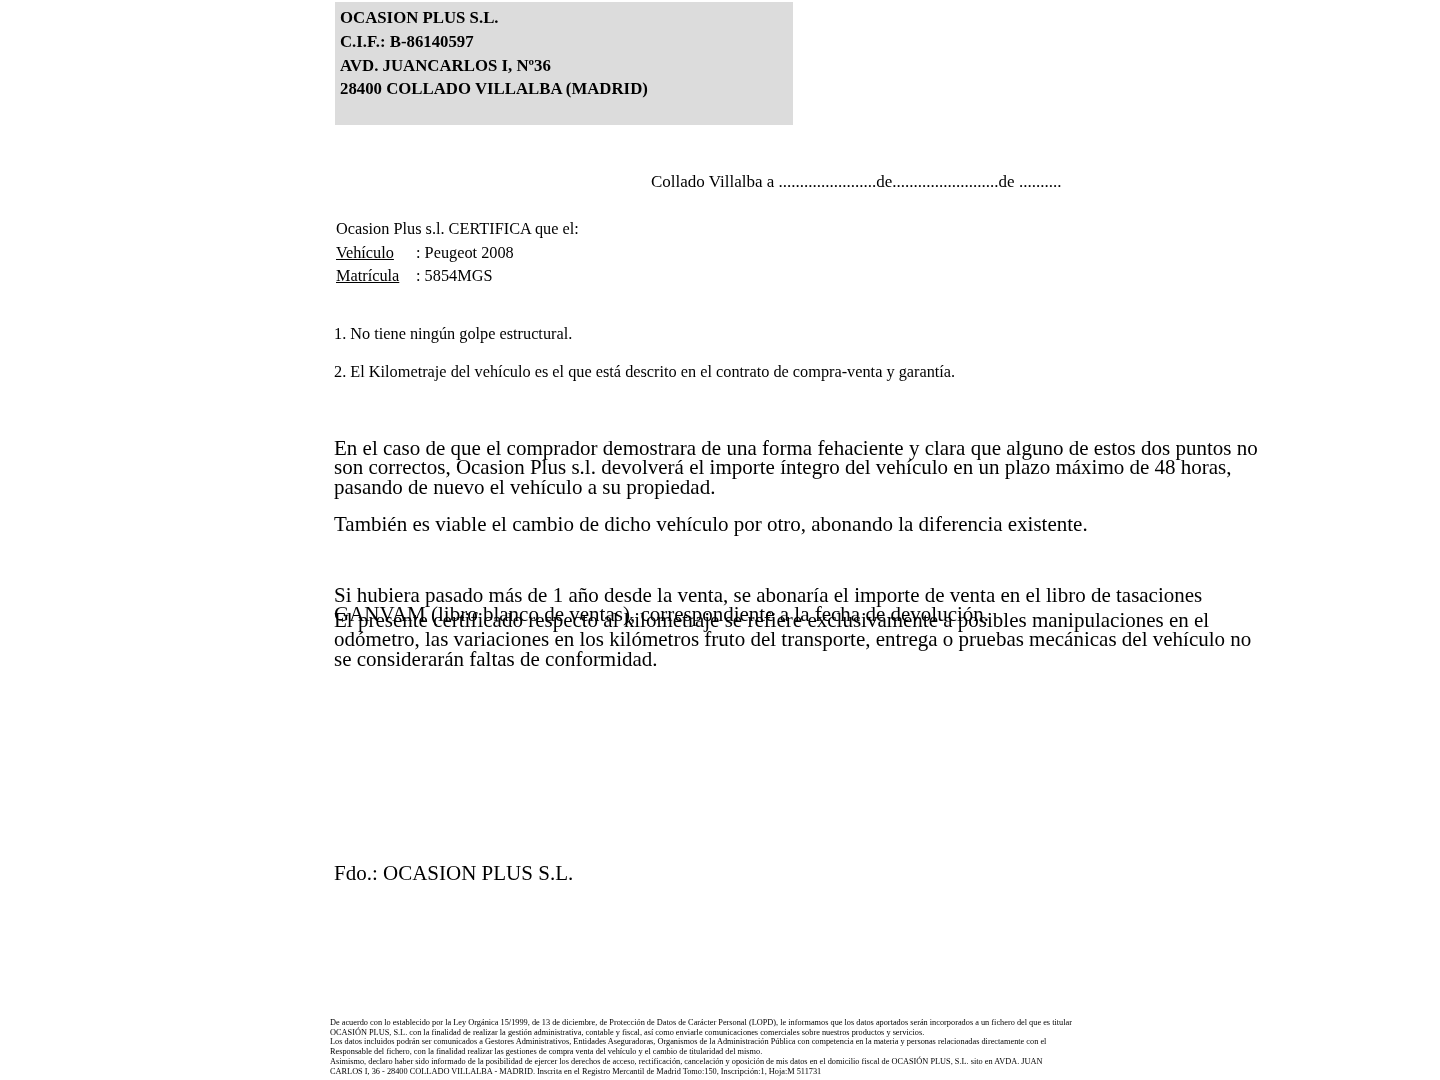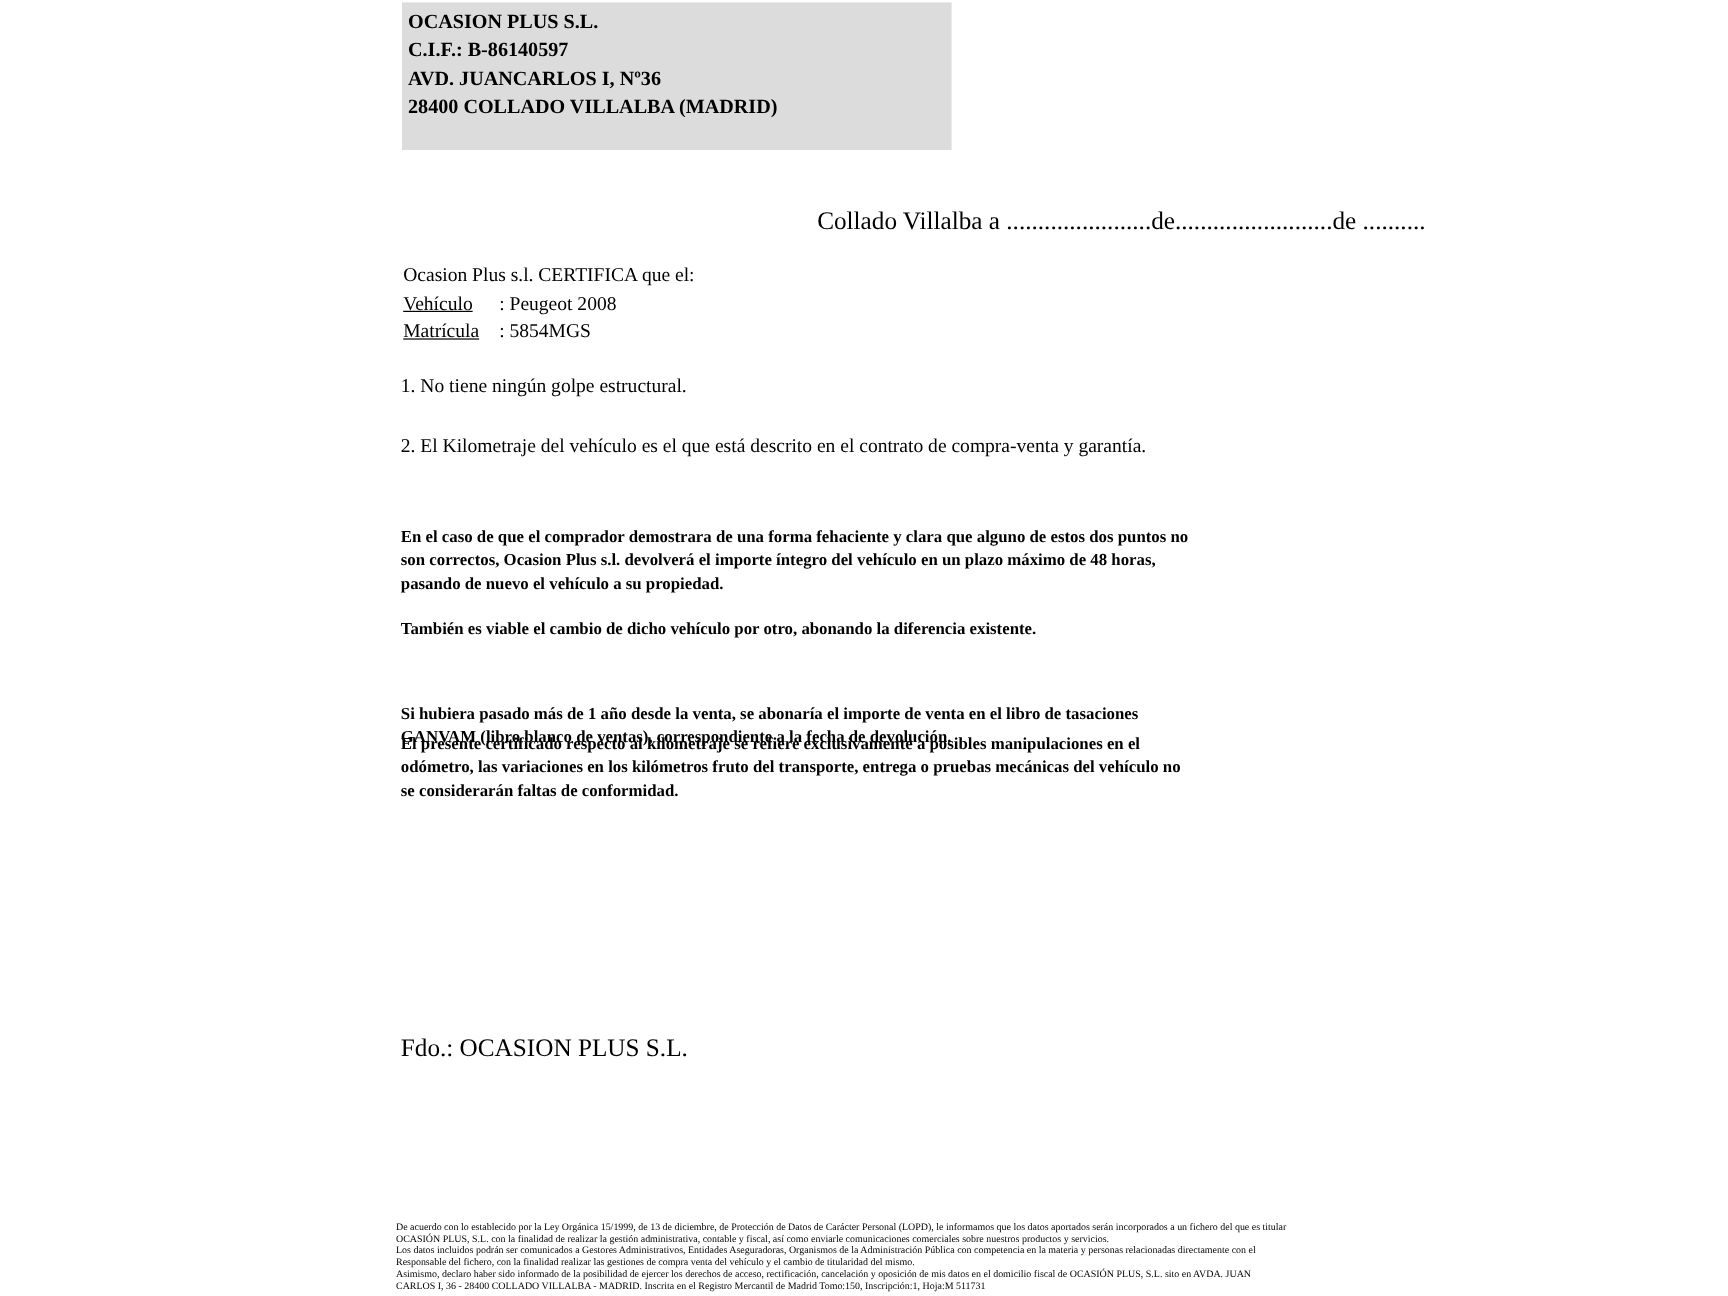--- a/index.html
+++ b/index.html
@@ -21,51 +21,50 @@
     padding: 4px 0 0 5px;
   }
   .header-line {
     font-weight: bold;
     font-size: 16.8px;
     line-height: 23.8px;
     white-space: nowrap;
   }
   .date-line {
     position: absolute;
-    left: 681px; top: 172px;
-    font-size: 21px;
+    left: 651px; top: 172px;
+    font-size: 17px;
     white-space: nowrap;
   }
   .certify-block {
     position: absolute;
     left: 336px; top: 217px;
     font-size: 16.3px;
     line-height: 23.5px;
   }
   .field-label {
     display: inline-block;
     width: 80px;
     text-decoration: underline;
     font-family: Liberation Serif, serif;
   }
   .point {
     position: absolute;
     left: 334px;
     font-size: 16.3px;
     white-space: nowrap;
   }
-  .point-1 { top: 312px; }
+  .point-1 { top: 324px; }
   .point-2 { top: 362px; }
   .para {
     position: absolute;
     left: 334px;
-    font-size: 14px;
+    font-size: 21px;
     line-height: 19.4px;
     white-space: pre;
-    font-weight: bold;
   }
   .para-1 { top: 439px; }
   .para-2 { top: 515px; }
   .para-3 { top: 586px; }
   .para-4 { top: 611px; }
   .signature {
     position: absolute;
     left: 334px; top: 861px;
     font-size: 21px;
     white-space: nowrap;

